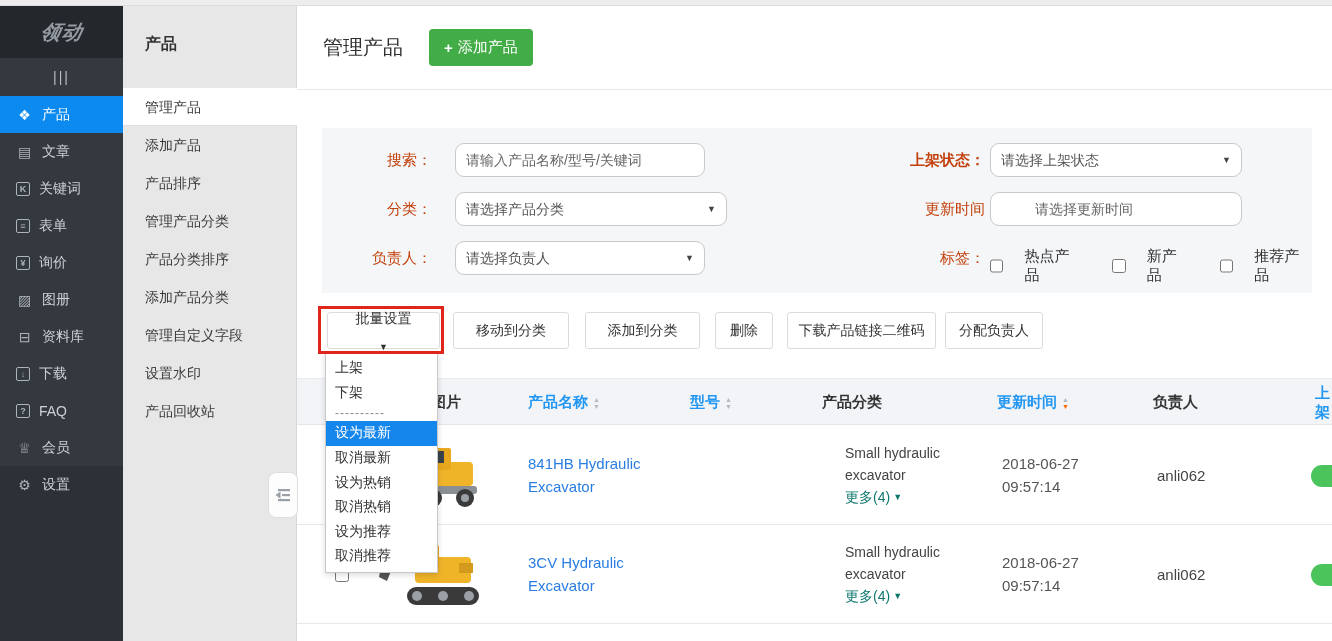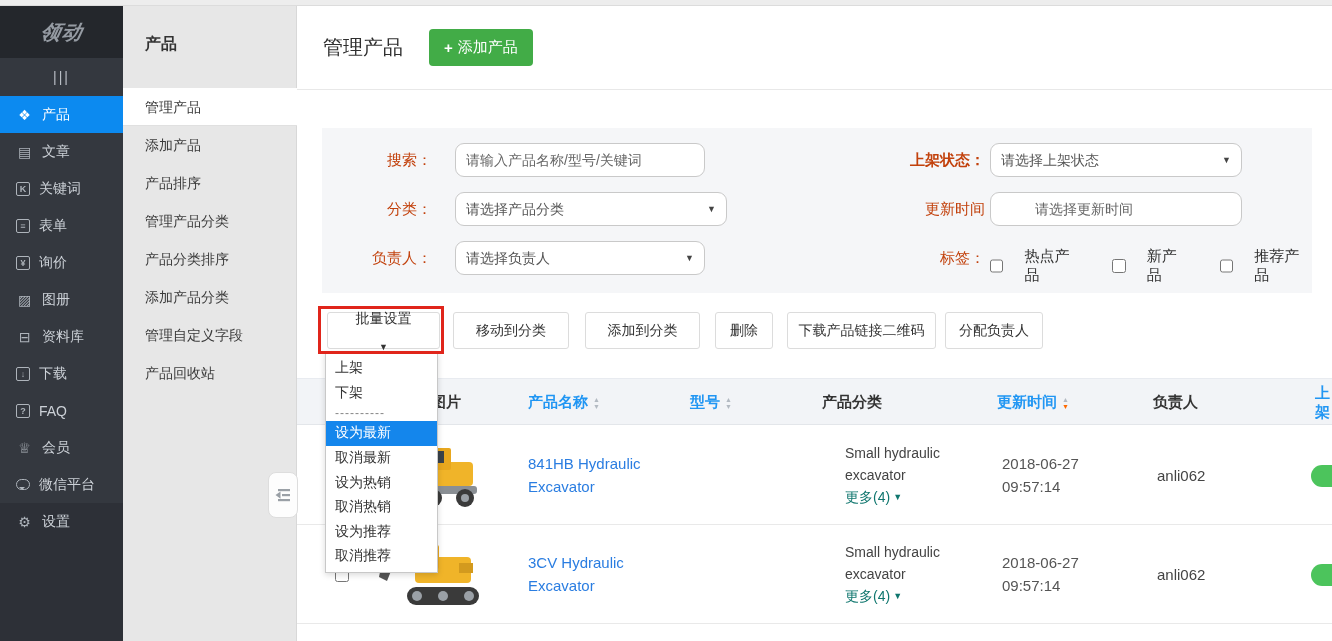--- a/index.html
+++ b/index.html
@@ -128,40 +128,37 @@
       <span>下载</span>
     </div>
     <div class="snav">
       <span class="mi boxed">?</span>
       <span>FAQ</span>
     </div>
     <div class="snav">
       <span class="mi">♕</span>
       <span>会员</span>
     </div>
-    <div class="snav">
-      <span class="mi bubble"></span>
-      <span>微信平台</span>
-    </div>
     <div class="snav dim">
       <span class="mi">⚙</span>
       <span>设置</span>
     </div>
     <div id="side-fill"></div>
   </div>
 
   <div id="submenu">
     <div id="submenu-title">产品</div>
     <div class="subitem active">管理产品</div>
     <div class="subitem">添加产品</div>
     <div class="subitem">产品排序</div>
     <div class="subitem">管理产品分类</div>
     <div class="subitem">产品分类排序</div>
     <div class="subitem">添加产品分类</div>
     <div class="subitem">管理自定义字段</div>
+    <div class="subitem">设置水印</div>
     <div class="subitem">产品回收站</div>
   </div>
 
   <div id="collapse-btn">
     <svg width="18" height="16" viewBox="0 0 18 16">
       <rect x="4" y="2" width="12" height="2.2" fill="#9aa0a6"></rect>
       <rect x="8" y="7" width="8" height="2.2" fill="#9aa0a6"></rect>
       <rect x="4" y="12" width="12" height="2.2" fill="#9aa0a6"></rect>
       <polygon points="6.5,4.5 1.5,8.1 6.5,11.7" fill="#9aa0a6"></polygon>
     </svg>

